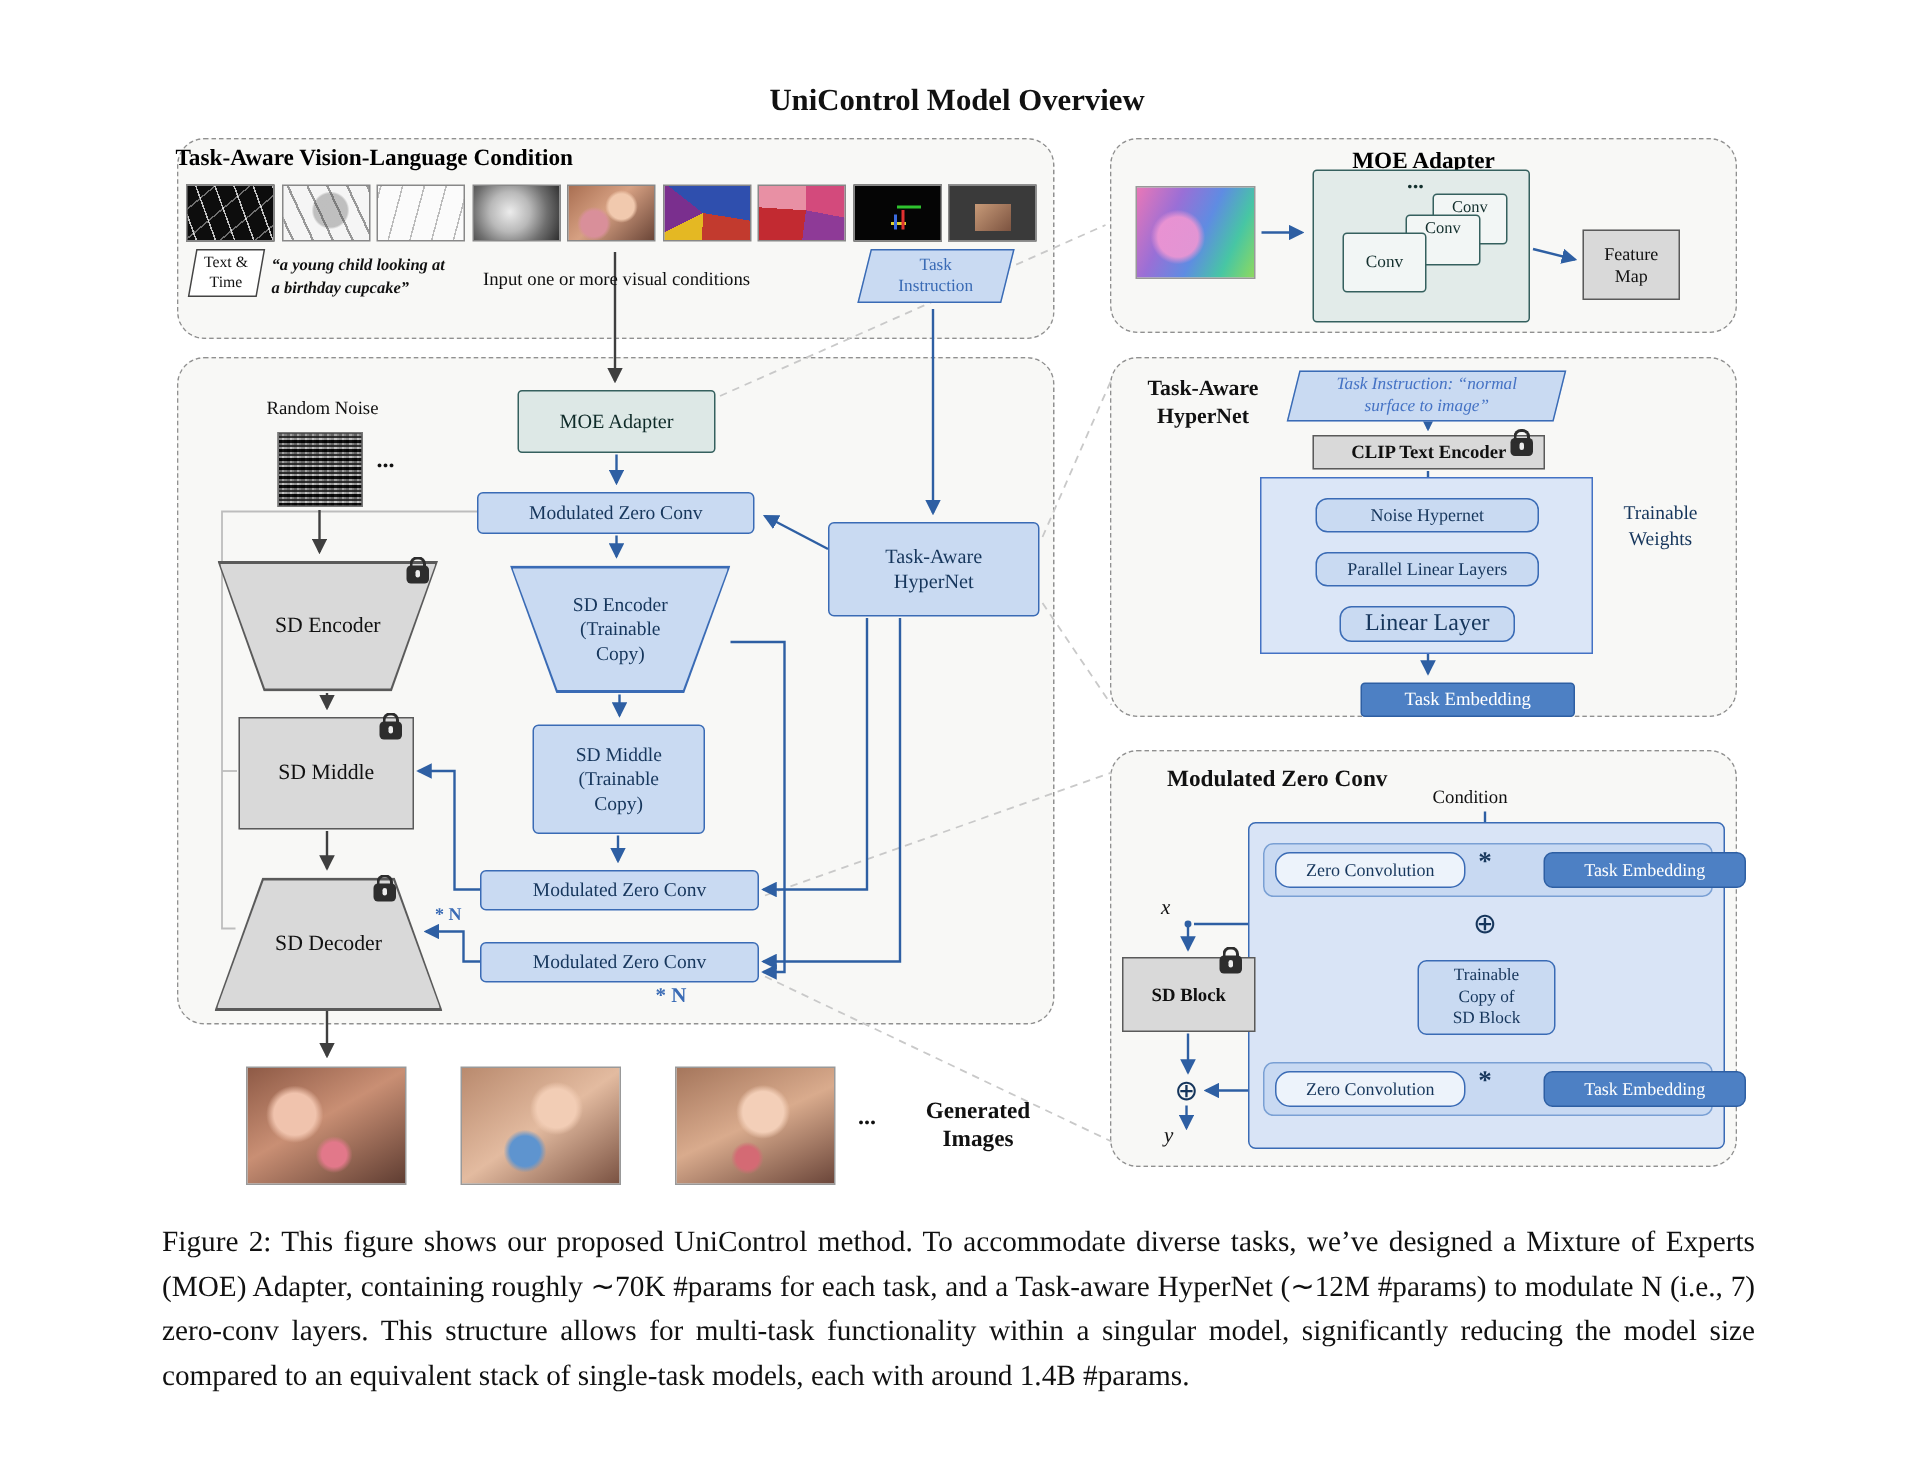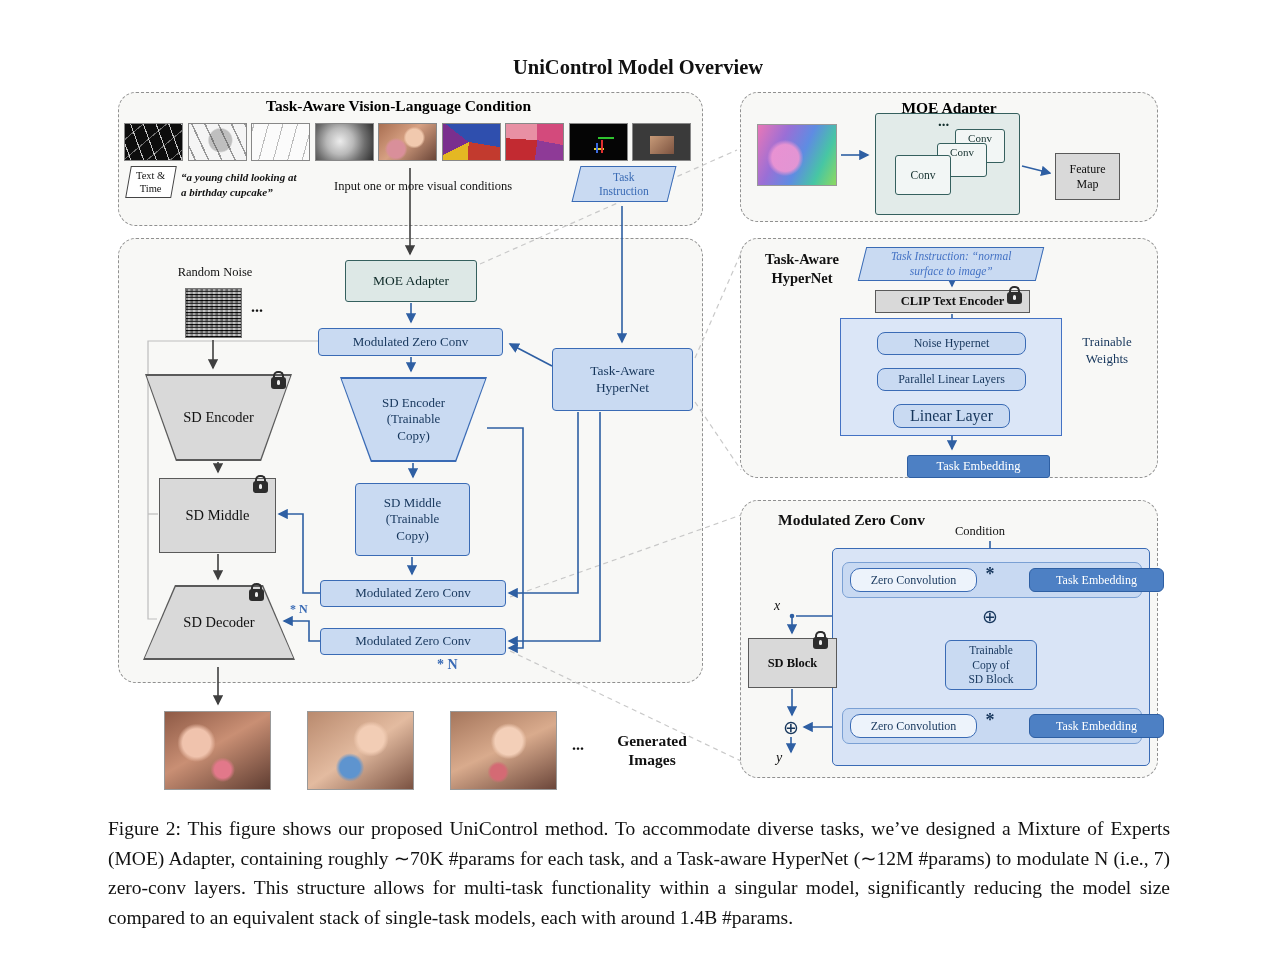--- a/index.html
+++ b/index.html
@@ -138,39 +138,39 @@
     <path d="M990 599 L990 603"></path>
       <path d="M990 626 L990 635"></path>
       <path d="M991 691 L991 703"></path>
     <path d="M842 727 L804 727"></path>
       <path d="M792 689 L792 715"></path>
       <path d="M791 737 L791 752"></path>
   </g>
   <circle cx="792" cy="616" r="2.3" fill="#2e5fa3"></circle>
 </svg>
 
-<div class="panel-title" style="left:106px;top:97px;width:585px;text-align:center;">Task-Aware Vision-Language Condition</div>
+<div class="panel-title" style="left:117px;top:97px;width:585px;">Task-Aware Vision-Language Condition</div>
 <div class="abs" style="left:124px;top:123px;width:573px;display:flex;gap:4.5px;">
   <div class="th th-canny"></div>
   <div class="th th-hed"></div>
   <div class="th th-sketch"></div>
   <div class="th th-depth"></div>
   <div class="th th-photo"></div>
   <div class="th th-seg"></div>
   <div class="th th-seg2"></div>
   <div class="th th-pose"></div>
   <div class="th th-outpaint"></div>
 </div>
 <div class="para" style="left:128px;top:166px;width:46px;height:32px;background:#ffffff;border:1px solid #444;transform:skewX(-10deg);">
   <span class="pre" style="transform:skewX(10deg);display:block;font-size:10.5px;line-height:1.25;">Text &amp;
 Time</span>
 </div>
 <div class="abs pre" style="left:181px;top:170px;font-size:11px;font-style:italic;line-height:1.35;font-weight:bold;">“a young child looking at
 a birthday cupcake”</div>
-<div class="abs" style="left:334px;top:179px;font-size:12.5px;">Input one or more visual conditions</div>
+<div class="abs" style="left:322px;top:179px;font-size:12.5px;">Input one or more visual conditions</div>
 <div class="para skew" style="left:576px;top:166px;width:96px;height:36px;background:#c9daf2;border:1.4px solid #3a6bb5;">
   <span class="unskew pre" style="font-size:11.5px;line-height:1.25;color:#3a6bb5;">Task
 Instruction</span>
 </div>
 
 <div class="abs" style="left:155px;top:265px;width:120px;text-align:center;font-size:12.5px;">Random Noise</div>
 <div class="abs noise" style="left:185px;top:288px;width:57px;height:50px;border:1px solid #777;"></div>
 <div class="abs" style="left:251px;top:298px;font-size:16px;font-weight:bold;">...</div>
 
 <div class="tealbox" style="left:345px;top:260px;width:132px;height:42px;font-size:13.5px;">MOE Adapter</div>
@@ -187,21 +187,21 @@
   <div class="trap-label pre" style="font-size:13px;color:#16365c;">SD Encoder
 (Trainable
 Copy)</div>
 </div>
 
 <div class="graybox" style="left:159px;top:478px;width:117px;height:75px;font-size:14.5px;">SD Middle</div>
 <div class="bluebox pre" style="left:355px;top:483px;width:115px;height:73px;font-size:13px;">SD Middle
 (Trainable
 Copy)</div>
 
-<div class="trap" style="left:143px;top:585px;width:152px;height:75px;">
+<div class="trap" style="left:143px;top:585px;width:152px;height:89px;">
   <div class="trap-layer trap-up" style="inset:0;background:#5a5a5a;"></div>
   <div class="trap-layer trap-up" style="inset:1.6px;background:#d9d9d9;"></div>
   <div class="trap-label" style="font-size:14.5px;">SD Decoder</div>
 </div>
 
 <div class="bluebox" style="left:320px;top:580px;width:186px;height:27px;font-size:13px;">Modulated Zero Conv</div>
 <div class="bluebox" style="left:320px;top:628px;width:186px;height:27px;font-size:13px;">Modulated Zero Conv</div>
 <div class="bluebox pre" style="left:552px;top:348px;width:141px;height:63px;font-size:13.5px;">Task-Aware
 HyperNet</div>
 

